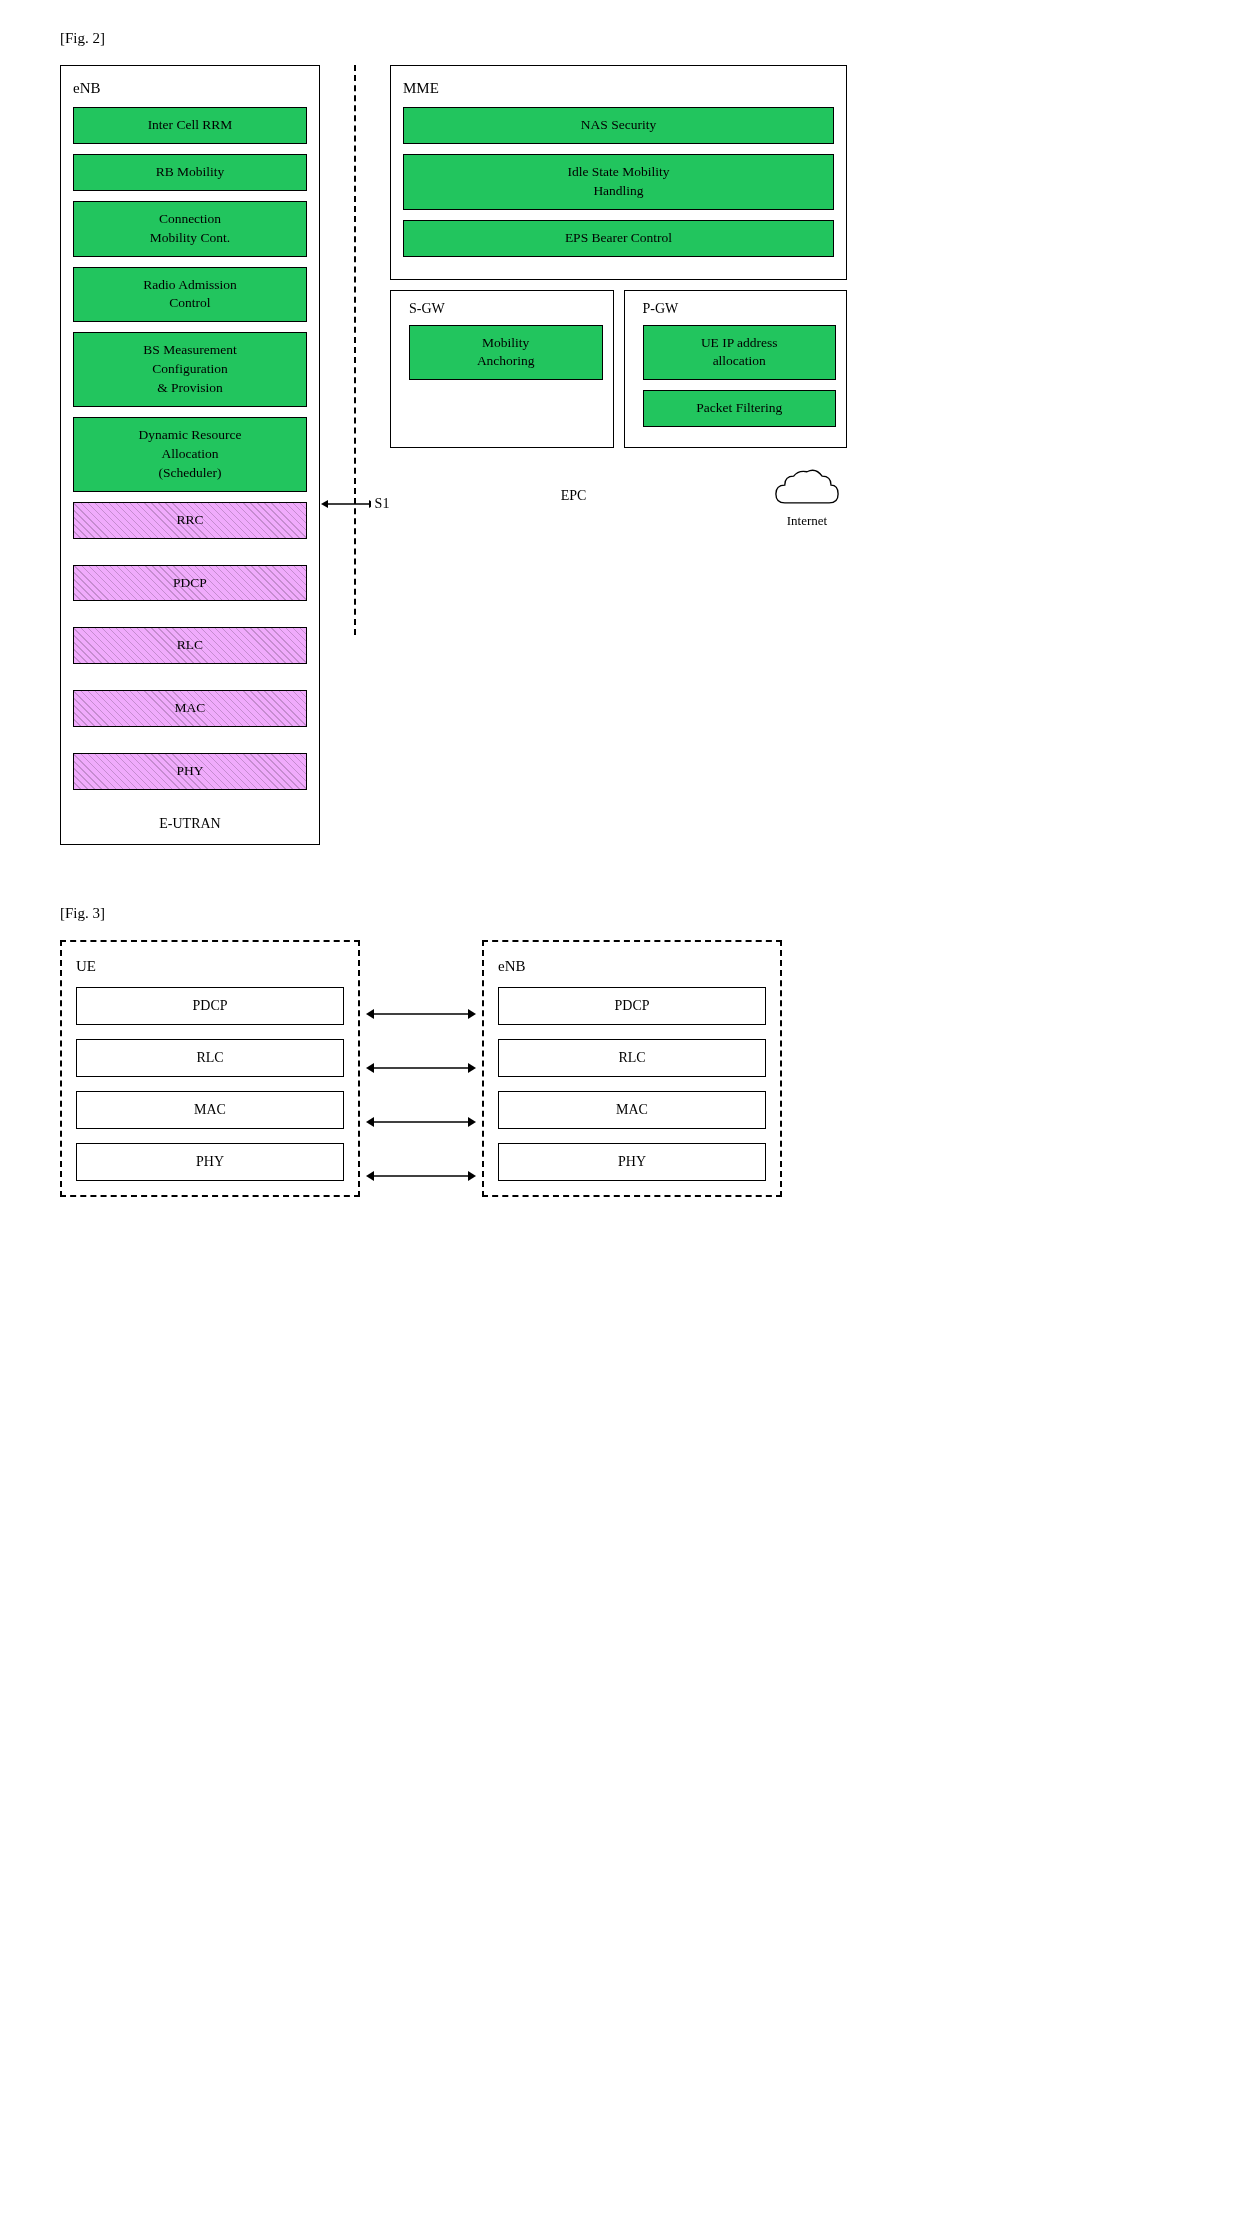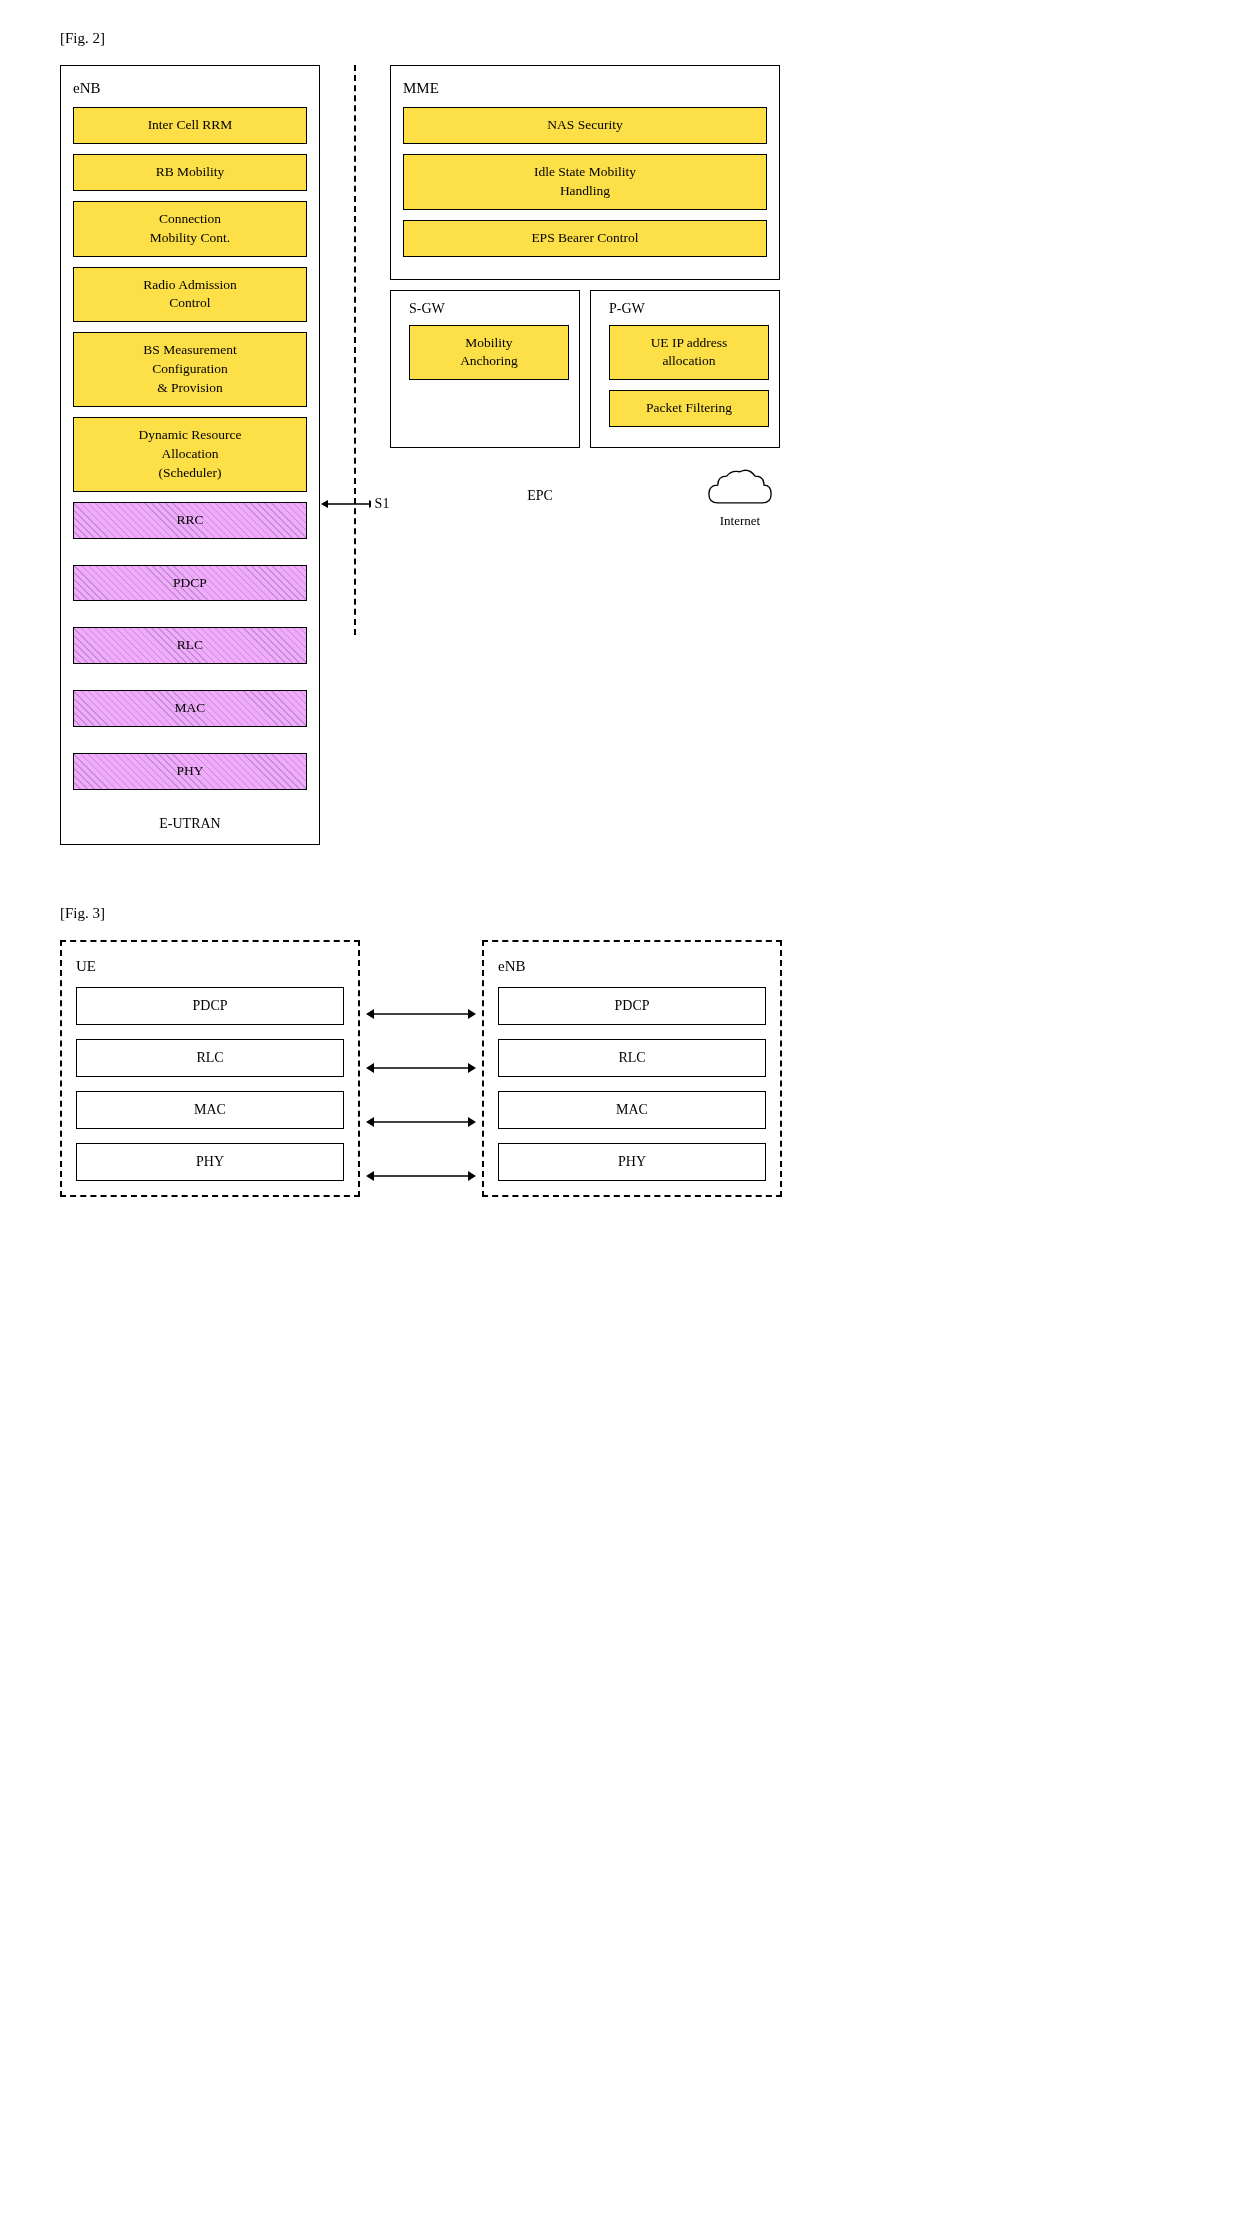--- a/index.html
+++ b/index.html
@@ -39,21 +39,21 @@
       margin-bottom: 10px;
     }
 
     .solid-box {
       border: 1.5px solid #000;
       padding: 8px 10px;
       text-align: center;
       margin-bottom: 10px;
       font-size: 13.5px;
       line-height: 1.4;
-      background: #fde047;
+      background: #22c55e;
     }
 
     
     .hatch-box {
       border: 1.5px solid #000;
       padding: 8px 10px;
       text-align: center;
       margin-bottom: 26px;
       font-size: 13.5px;
       line-height: 1.4;
@@ -197,21 +197,21 @@
     <div style="display:flex; align-items:center; gap:4px;">
       <svg width="50" height="18">
         <line x1="2" y1="9" x2="48" y2="9" stroke="#000" stroke-width="1.5"></line>
         <polygon points="48,5 48,13 55,9" fill="#000"></polygon>
         <polygon points="7,5 7,13 0,9" fill="#000"></polygon>
       </svg>
       <span style="font-size:14px;">S1</span>
     </div>
   </div>
 
-  <div style="display:flex; flex-direction:column; gap:10px; width:390px;">
+  <div style="display:flex; flex-direction:column; gap:10px; width:457px;">
 
     <div class="mme-outer">
       <div class="mme-label">MME</div>
       <div class="solid-box">NAS Security</div>
       <div class="solid-box">Idle State Mobility<br>Handling</div>
       <div class="solid-box">EPS Bearer Control</div>
     </div>
 
     <div class="sgw-pgw-row">
 

